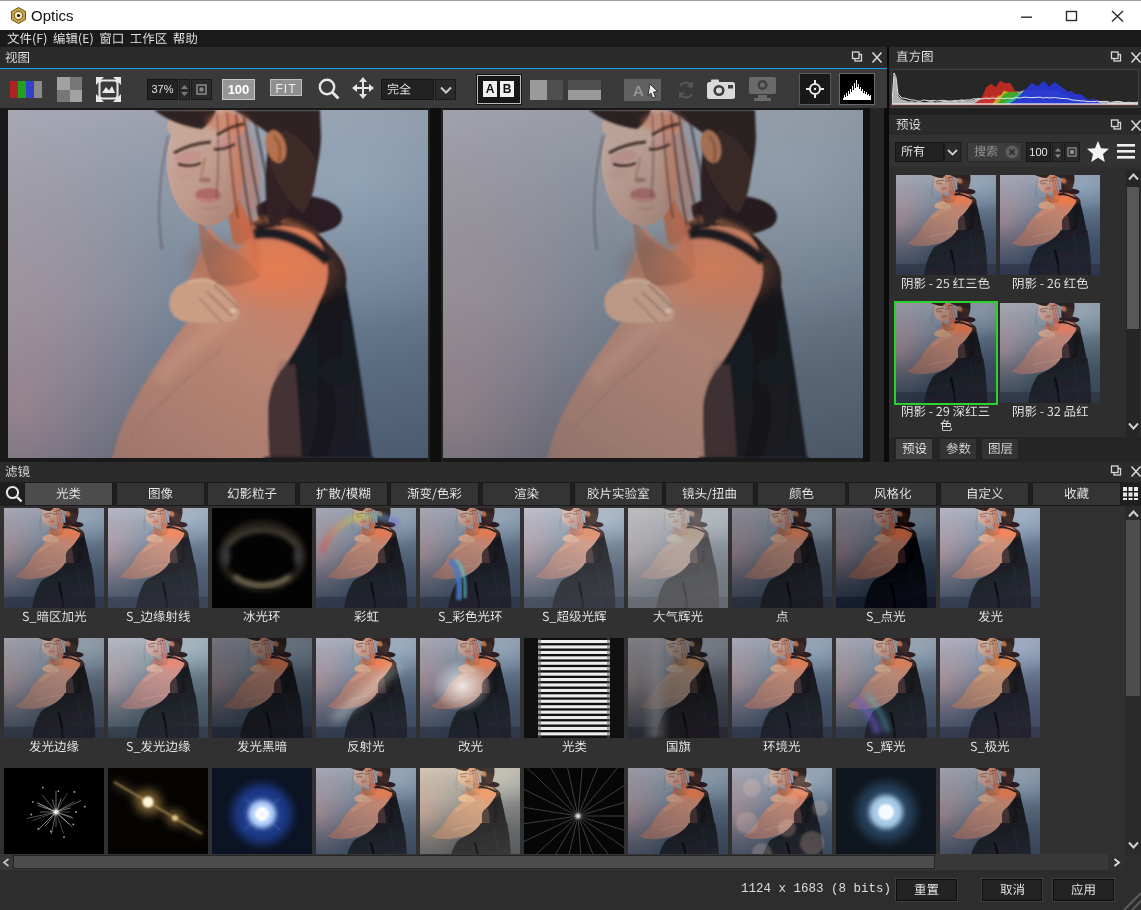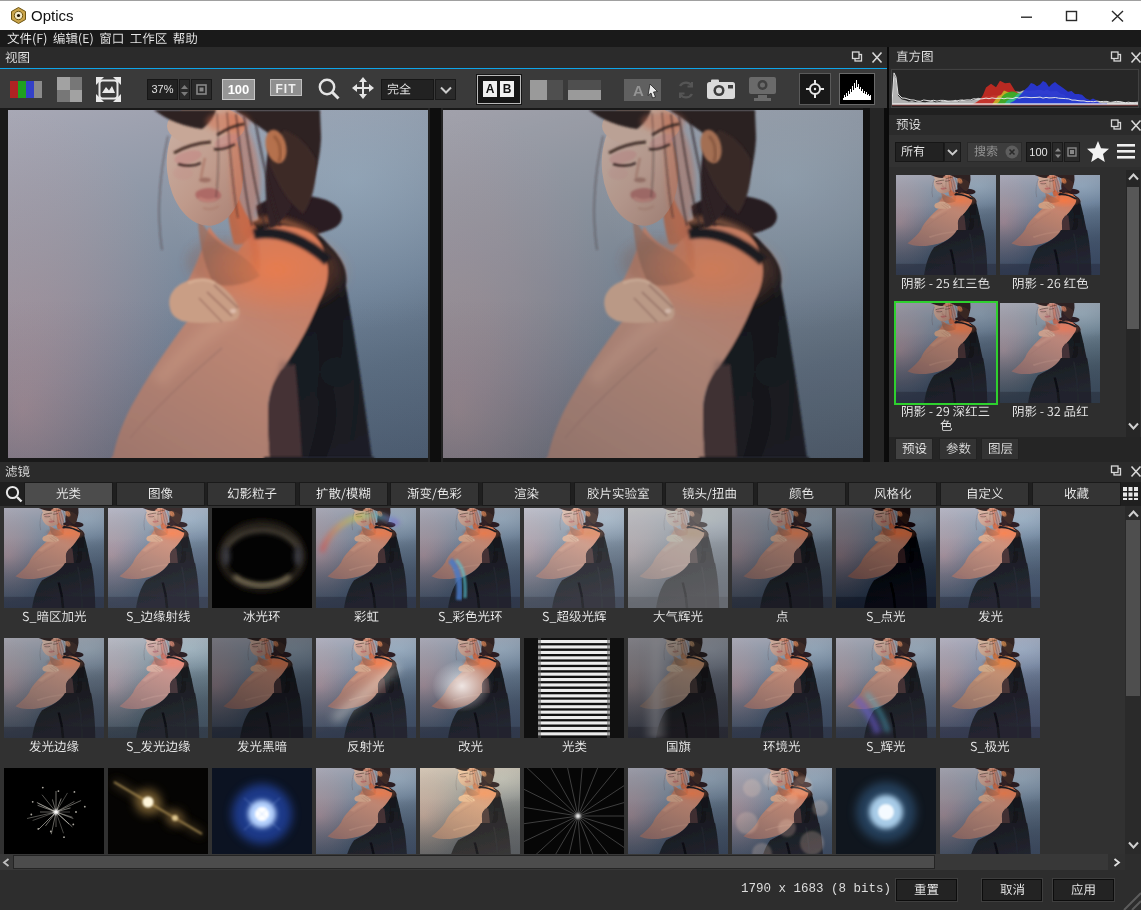--- a/index.html
+++ b/index.html
@@ -387,21 +387,21 @@
 <div class="ab sbtn" style="left:179px;top:10px;width:11px;height:21px"></div>
 <svg class="ab" style="left:181px;top:16px" width="7" height="11" viewBox="0 0 7 11" fill="#7a7a7a">
       <path d="M3.5 0 7 4H0Z M3.5 11 0 7H7Z"></path>
     </svg>
 <div class="ab sbtn" style="left:191px;top:10px;width:21px;height:21px"></div>
 <svg class="ab" style="left:196px;top:15px" width="11" height="11" viewBox="0 0 11 11">
       <rect x="1" y="1" width="9" height="9" fill="none" stroke="#888" stroke-width="1.6"></rect>
       <rect x="3.5" y="3.5" width="4" height="4" fill="#888"></rect>
     </svg>
 <div class="ab" style="left:222px;top:10px;width:33px;height:21px;background:#969696;border:1px solid #c8c8c8;color:#fff;font-size:13px;font-weight:bold;line-height:19px;text-align:center">100</div>
-<div class="ab" style="left:270px;top:10px;width:32px;height:17px;background:#8f8f8f;border:1px solid #c0c0c0;color:#eee;font-size:12px;font-weight:bold;line-height:19px;text-align:center;letter-spacing:1px">FIT</div>
+<div class="ab" style="left:270px;top:10px;width:32px;height:17px;background:#8f8f8f;border:1px solid #c0c0c0;color:#eee;font-size:12px;font-weight:normal;line-height:19px;text-align:center;letter-spacing:1px">FIT</div>
 <svg class="ab" style="left:316px;top:7px" width="26" height="26" viewBox="0 0 26 26" stroke="#e4e4e4" fill="none">
  <circle cx="11" cy="11" r="7.2" stroke-width="2.4"></circle>
       <path d="M16.5 16.5 L22.5 22.5" stroke-width="3"></path>
 </svg>
 <svg class="ab" style="left:350px;top:7px" width="26" height="26" viewBox="0 0 26 26" fill="#e4e4e4">
  <path d="M13 1 17 6H14V11H19V8L24 12 19 16V13H14V18H17L13 23 9 18H12V13H7V16L2 12 7 8V11H12V6H9Z"></path>
 </svg>
 <div class="ab dk" style="left:381px;top:10px;width:53px;height:21px">
       <div style="margin:3px 0 0 5px"><svg class="t" width="24.0" height="12" viewBox="0 0 200 100" fill="#e6e6e6">
           <use href="#g5b8c"></use>
@@ -1099,21 +1099,21 @@
       <path d="M6.5 1 2 4.5 6.5 8"></path>
     </svg>
 <div class="ab" style="left:13px;top:1px;width:922px;height:14px;background:#4c4c4c;border:1px solid #242424"></div>
 <div class="ab" style="left:1108px;top:0;width:17px;height:16px;background:#303030"></div>
 <svg class="ab" style="left:1113px;top:4px" width="8" height="9" viewBox="0 0 8 9" fill="none" stroke="#e0e0e0" stroke-width="1.8">
       <path d="M1.5 1 6 4.5 1.5 8"></path>
     </svg>
   </div>
 
 <div class="ab" id="statusbar">
-    <div class="ab" style="left:741px;top:12px;font-family:'Liberation Mono',monospace;font-size:12.5px;color:#dcdcdc">1790 x 1683 (8 bits)</div>
+    <div class="ab" style="left:741px;top:12px;font-family:'Liberation Mono',monospace;font-size:12.5px;color:#dcdcdc">1124 x 1683 (8 bits)</div>
 <div class="ab fbtn" style="left:896px;top:9px;width:61px;height:22px">
       <div style="margin-top:3px"><svg class="t" width="25.0" height="12.5" viewBox="0 0 200 100" fill="#e8e8e8">
           <use href="#g91cd"></use>
           <use href="#g7f6e" x="100"></use>
         </svg></div>
     </div>
 <div class="ab fbtn" style="left:982px;top:9px;width:60px;height:22px">
       <div style="margin-top:3px"><svg class="t" width="25.0" height="12.5" viewBox="0 0 200 100" fill="#e8e8e8">
           <use href="#g53d6"></use>
           <use href="#g6d88" x="100"></use>

